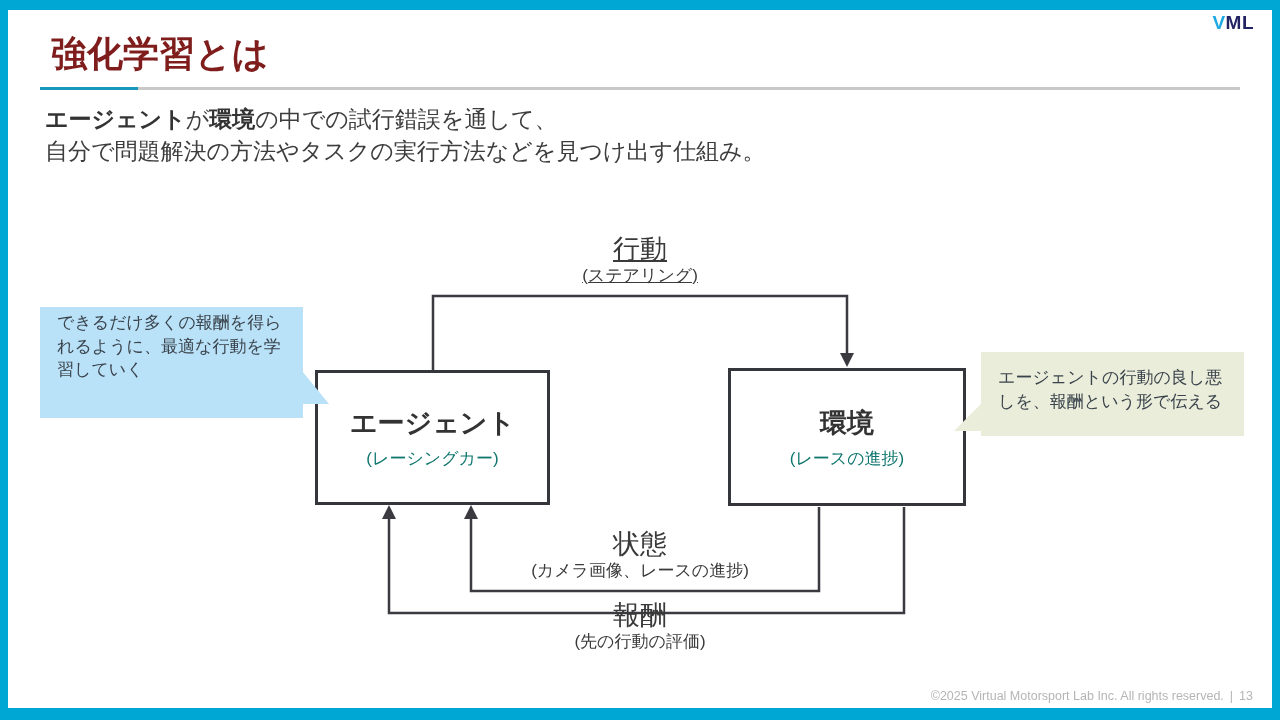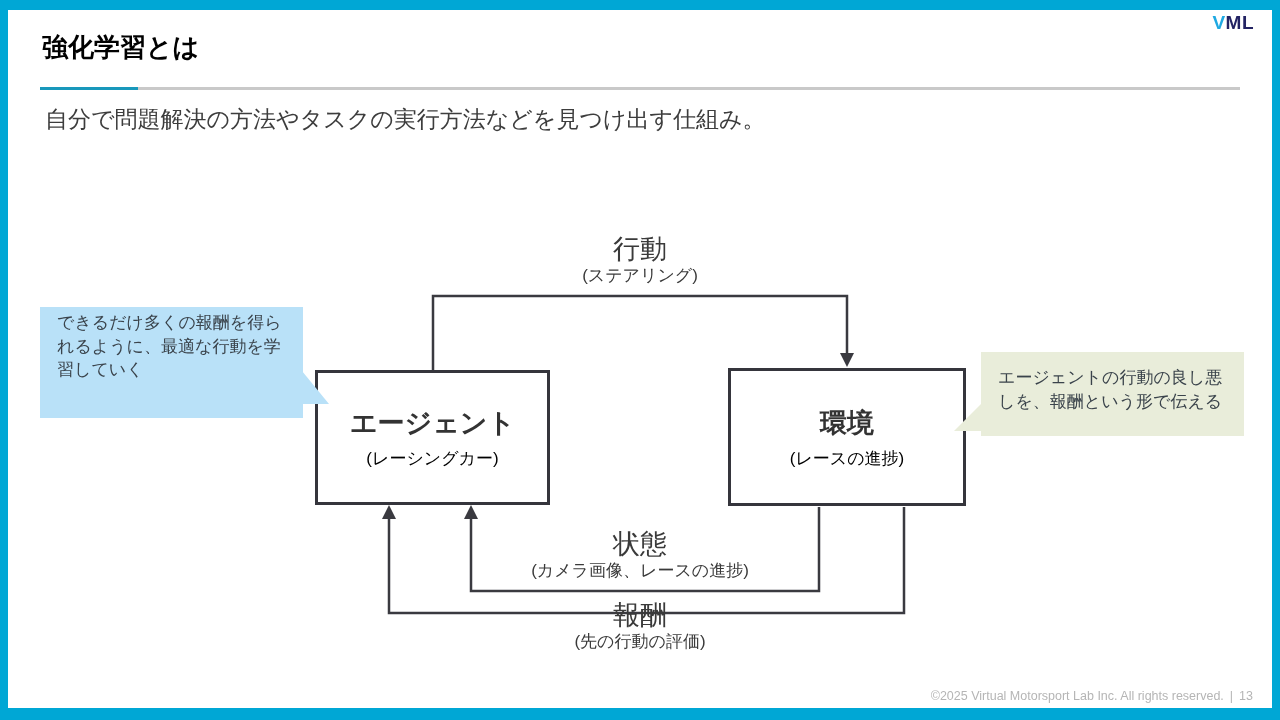--- a/index.html
+++ b/index.html
@@ -15,42 +15,42 @@
   .frame-left{left:0;top:0;width:8px;height:720px;}
   .frame-right{left:1272px;top:0;width:8px;height:720px;}
 
   
   .logo{position:absolute;top:12px;left:1150px;width:104px;text-align:right;
         font-size:19px;font-weight:bold;letter-spacing:.5px;}
   .logo .v{color:#1fa9e2;}
   .logo .ml{color:#232363;}
 
   
-  .title{position:absolute;left:42px;top:30px;font-size:26px;font-weight:bold;color:#000000;}
+  .title{position:absolute;left:51px;top:30px;font-size:36px;font-weight:bold;color:#7f1d1d;}
   .title-rule{position:absolute;left:40px;top:87px;width:1200px;height:3px;display:flex;}
   .title-rule .teal{width:98px;height:3px;background:#1898bb;}
   .title-rule .gray{flex:1;height:3px;background:#c9c9c9;}
 
   
   .intro{position:absolute;left:45px;top:103px;font-size:23px;line-height:32px;color:#3d3d3d;}
   .intro b{font-weight:bold;color:#333;}
 
   
   .dbox{position:absolute;background:#fff;border:3px solid #35353c;box-sizing:border-box;
         display:flex;flex-direction:column;align-items:center;justify-content:center;}
   .dbox-agent{left:315px;top:370px;width:235px;height:135px;}
   .dbox-env{left:728px;top:368px;width:238px;height:138px;}
   .dbox .main{font-size:27px;font-weight:bold;color:#333;}
-  .dbox .sub{font-size:17px;color:#000000;margin-top:6px;}
+  .dbox .sub{font-size:17px;color:#0f766e;margin-top:6px;}
 
   
   .alabel{position:absolute;left:440px;width:400px;text-align:center;color:#3a3a3a;}
   .alabel .main{font-size:27px;line-height:31px;}
   .alabel .sub{font-size:17px;line-height:22px;}
-  .alabel-action{top:234px;}
+  .alabel-action{top:234px;text-decoration:underline;}
   .alabel-state{top:529px;}
   .alabel-reward{top:600px;}
 
   
   .arrows{position:absolute;left:0;top:0;width:1280px;height:720px;pointer-events:none;}
 
   
   .callout{position:absolute;box-sizing:border-box;font-size:17px;line-height:23.5px;color:#3a434b;}
   .callout-left{left:40px;top:307px;width:263px;height:111px;background:#b9e1f8;
                 padding:4px 12px 0 17px;z-index:5;}
@@ -79,20 +79,21 @@
     <span class="v">V</span><span class="ml">ML</span>
   </div>
 
   <div class="title">強化学習とは</div>
   <div class="title-rule">
     <div class="teal"></div>
     <div class="gray"></div>
   </div>
 
   <div class="intro">
+    <div><b>エージェント</b><span>が</span><b>環境</b><span>の中での試行錯誤を通して、</span></div>
     <div>自分で問題解決の方法やタスクの実行方法などを見つけ出す仕組み。</div>
   </div>
 
   <svg class="arrows" viewBox="0 0 1280 720">
     <g fill="none" stroke="#3a3a40" stroke-width="2.5">
       <polyline points="433,370 433,296 847,296 847,355"></polyline>
       <polyline points="819,507 819,591 471,591 471,517"></polyline>
       <polyline points="904,507 904,613 389,613 389,517"></polyline>
     </g>
     <g fill="#3a3a40" stroke="none">

